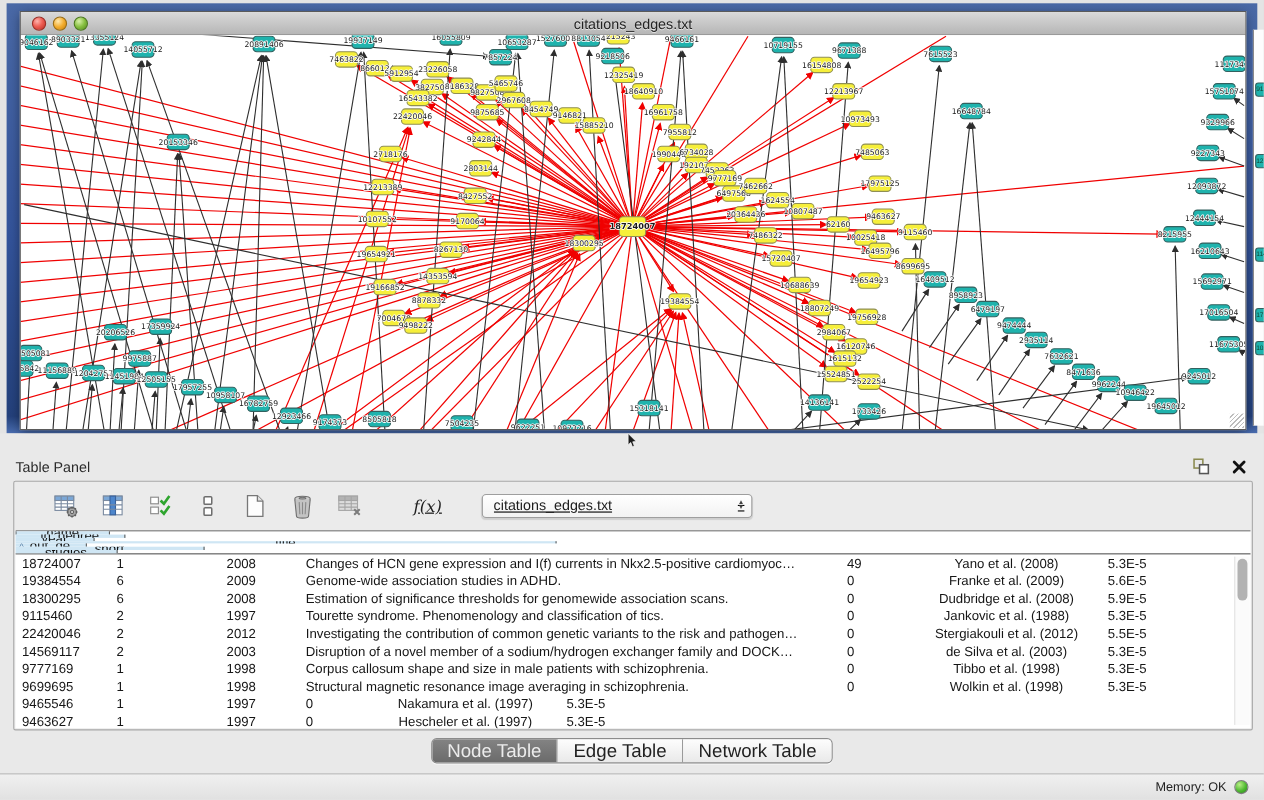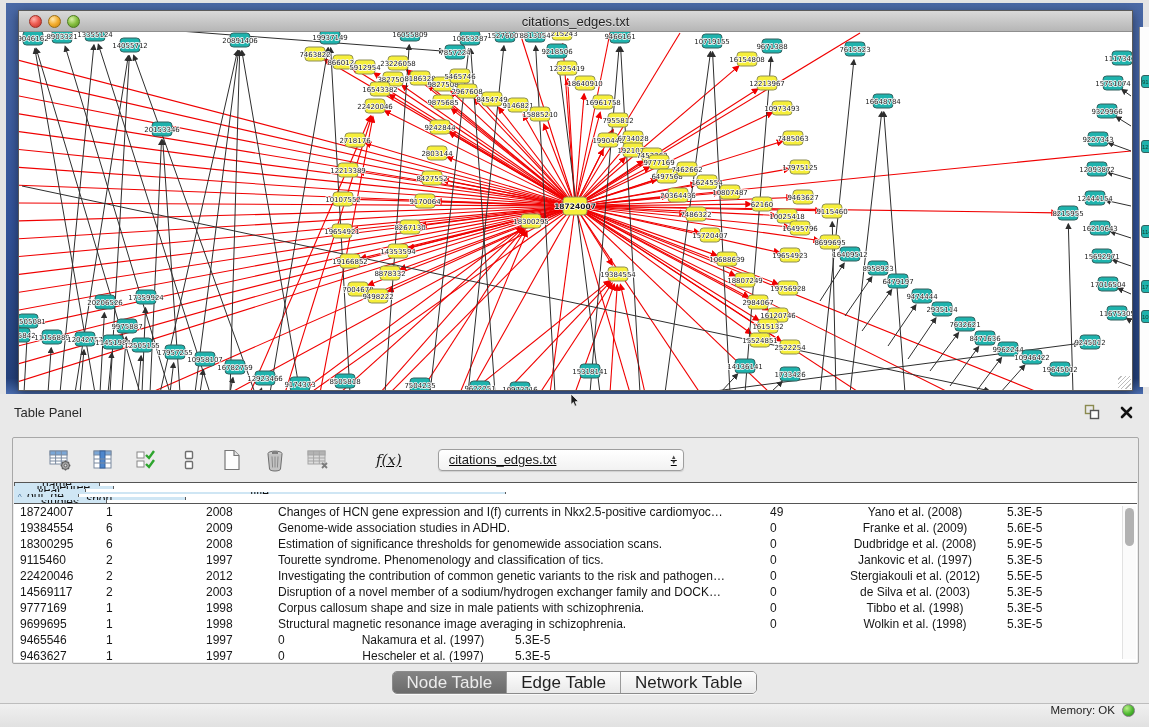--- a/index.html
+++ b/index.html
@@ -30,21 +30,21 @@
   .nl { font-family:"DejaVu Sans",sans-serif; font-size:7px; fill:#1a1a1a;
         paint-order:stroke; stroke:#ffffff; stroke-width:1.4px; stroke-linejoin:round; text-anchor:middle; }
   .nlc { font-size:7.5px; font-weight:bold; }
   .sliver { position:absolute; left:1133px; top:24px; width:10px; height:360px; background:#fdfdfd; border-left:1px solid #8a8a8a; overflow:hidden; }
   .snode { position:absolute; left:1px; width:12px; height:13px; background:#1fb3ad; border:1px solid #33615f; border-radius:3px;
     font-size:6px; color:#143; overflow:hidden; line-height:12px; }
 
   
   .bottom-ui { position:absolute; left:0; top:394px; width:1149px; height:309px; background:#e9e9e9; }
   .cursor { position:absolute; left:570px; top:0px; width:10px; height:13px; }
-  .panel-header { height:36px; display:flex; align-items:center; padding:0 14px; }
+  .panel-header { height:36px; display:flex; align-items:center; padding:0 14px;margin-top:12px; }
   .ptitle { font-size:13px; color:#2a2a2a; }
   .ph-icons { margin-left:auto; display:flex; align-items:center; gap:16px; }
   .ph-btn { width:18px; height:18px; display:inline-flex; align-items:center; justify-content:center; cursor:default; }
 
   .tablebox { position:absolute; left:12px; top:43px; right:10px; height:227px;
     border:1px solid #a8a8a8; border-radius:2px; background:#ebebeb;text-decoration:underline; }
   .toolbar { height:43px; display:flex; align-items:center; padding-left:34px; }
   .tbtn { width:26px; height:26px; display:inline-flex; align-items:center; justify-content:center; margin-right:17px; }
   .fx { font-family:"DejaVu Serif", serif; font-style:italic; font-size:15px; color:#1e1e1e; margin:0 8px 0 28px; white-space:nowrap; }
   .select { width:246px; height:22px; border:1px solid #9e9e9e; border-radius:4px;
@@ -70,21 +70,21 @@
   .tabstrip { position:absolute; left:0; right:0; top:277px; display:flex; justify-content:center; }
   .seg { display:inline-flex; border:1px solid #8b8b8b; border-radius:5px; overflow:hidden; height:23px;
     box-shadow:0 1px 0 rgba(255,255,255,.7); }
   .tab { padding:0 14px; line-height:22px; font-size:17px; color:#1f1f1f;
     background:linear-gradient(#fdfdfd,#e9e9e9); border-right:1px solid #9a9a9a; }
   .tab.last { border-right:none; }
   .tab.selected { background:linear-gradient(#838383,#6b6b6b); color:#ececec; }
 
   .statusbar { position:absolute; left:0; bottom:0; width:1149px; height:24px;
     background:linear-gradient(#f0f0f0,#e1e1e1); border-top:1px solid #bdbdbd;
-    display:flex; align-items:flex-start; justify-content:flex-end; padding-right:14px; gap:7px; }
+    display:flex; align-items:center; justify-content:flex-end; padding-right:14px; gap:7px; }
   .mem { font-size:11.5px; color:#222; }
   .dot { width:13px; height:13px; border-radius:50%; border:1px solid #7d7d7d;
     background:radial-gradient(circle at 35% 30%, #b8ef86, #4db830 55%, #2f8f1f 90%); }
 </style>
 </head>
 <body>
 
 <div class="screen">
 
   <div class="desktop">
@@ -715,21 +715,21 @@
               <div class="tcell c4">0</div>
               <div class="tcell c5 center">Dudbridge et al. (2008)</div>
               <div class="tcell c6">5.9E-5</div>
             </div>
             <div class="trow">
               <div class="tcell c0">9115460</div>
               <div class="tcell c1">2</div>
               <div class="tcell c2">1997</div>
               <div class="tcell c3">Tourette syndrome. Phenomenology and classification of tics.</div>
               <div class="tcell c4">0</div>
-              <div class="tcell c5 center">Jankovic et al. (1997)</div>
+              <div class="tcell c5 center">Jankovic et al. (1988)</div>
               <div class="tcell c6">5.3E-5</div>
             </div>
             <div class="trow">
               <div class="tcell c0">22420046</div>
               <div class="tcell c1">2</div>
               <div class="tcell c2">2012</div>
               <div class="tcell c3">Investigating the contribution of common genetic variants to the risk and pathogen…</div>
               <div class="tcell c4">0</div>
               <div class="tcell c5 center">Stergiakouli et al. (2012)</div>
               <div class="tcell c6">5.5E-5</div>

